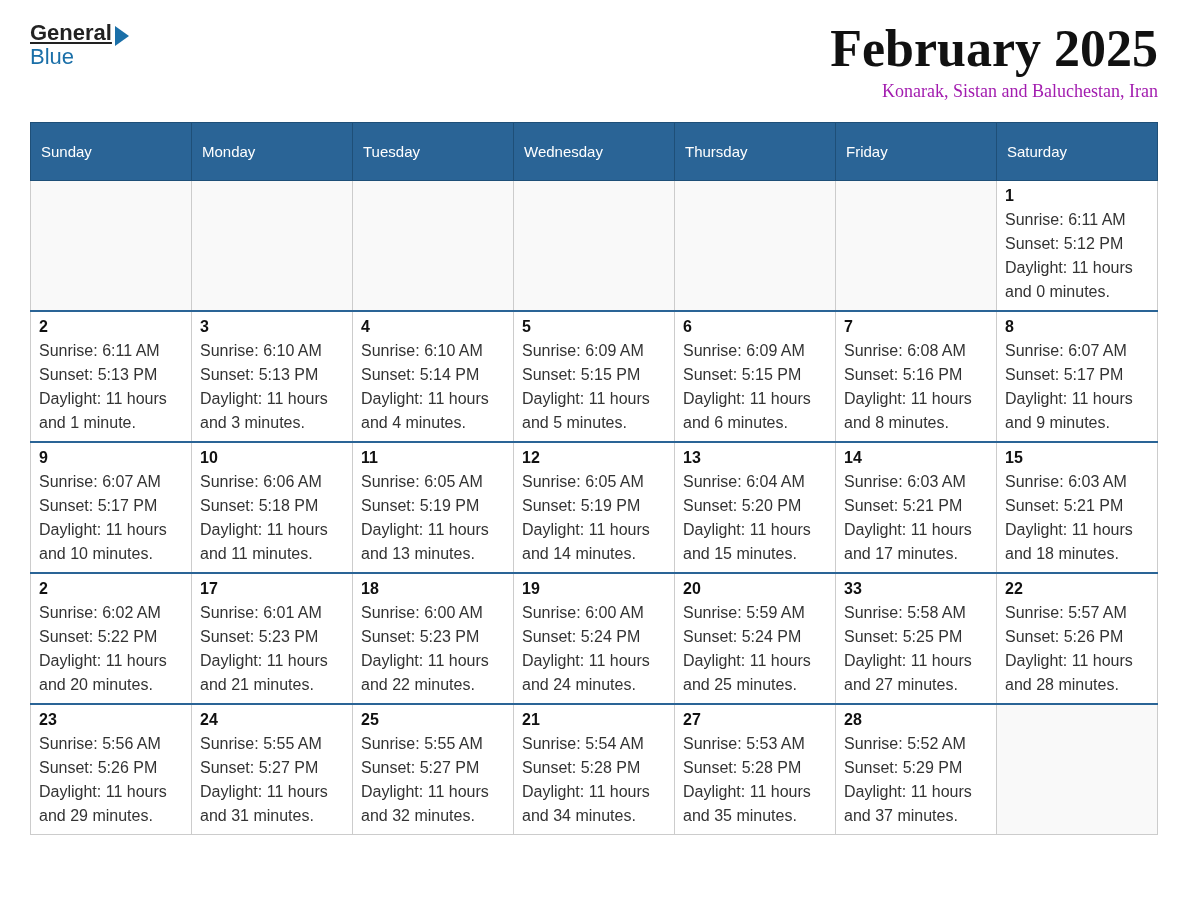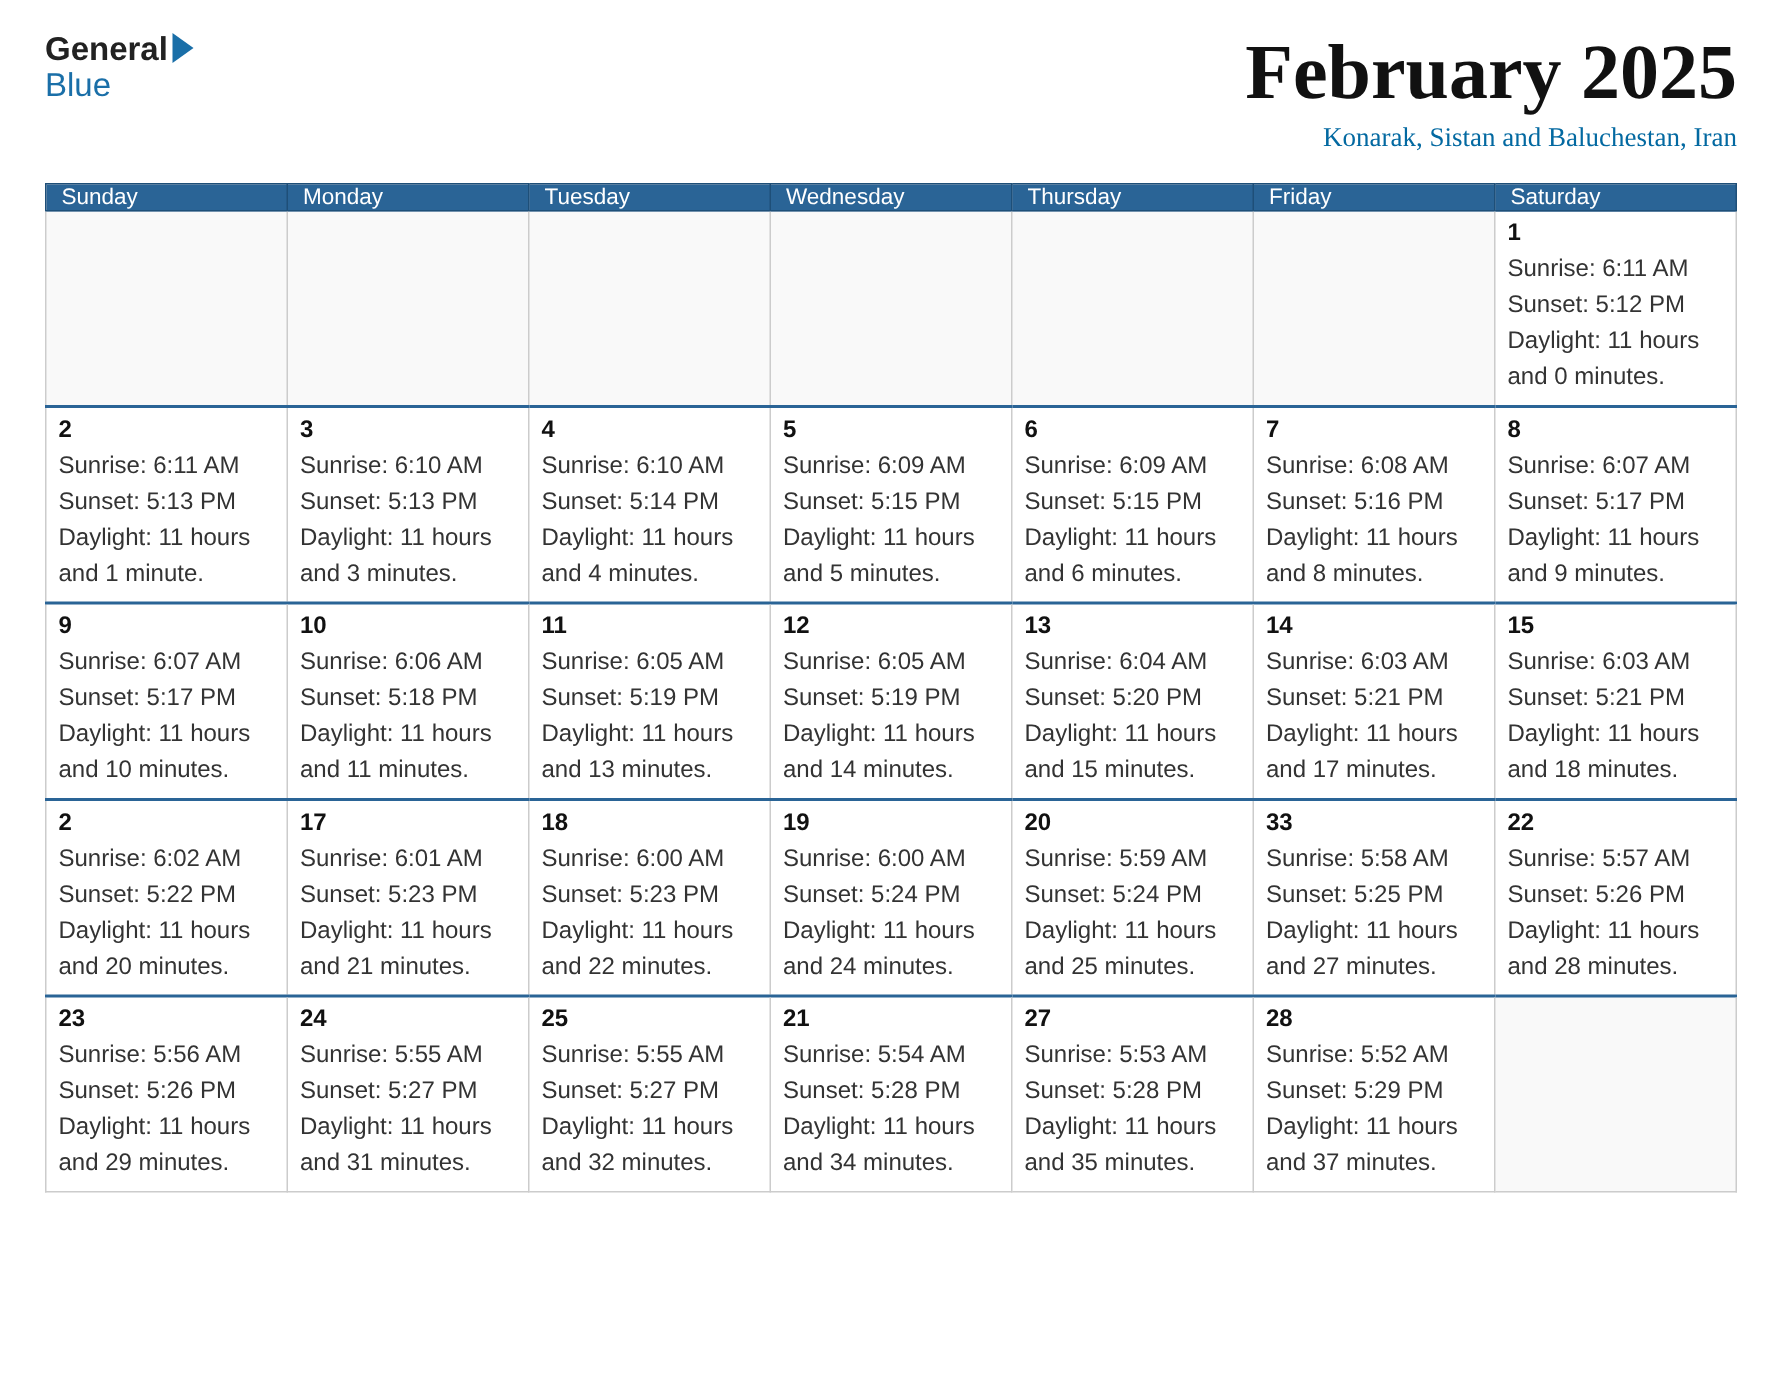--- a/index.html
+++ b/index.html
@@ -15,21 +15,22 @@
       align-items: flex-start;
       margin-bottom: 20px;
     }
     .logo {
       display: flex;
       flex-direction: column;
       align-items: flex-start;
     }
     .logo-top {
       display: flex;
-      align-items: flex-start;
+      align-items: flex-end;
+      text-decoration: underline;
     }
     .logo-general {
       font-size: 22px;
       font-weight: bold;
       color: #222;
     }
     .logo-arrow {
       width: 0;
       height: 0;
       border-left: 14px solid #1a6fa8;
@@ -49,33 +50,33 @@
       font-family: Liberation Serif, serif;
     }
     .month-title {
       font-size: 52px;
       font-weight: bold;
       color: #111;
       line-height: 1.1;
     }
     .location-title {
       font-size: 18px;
-      color: #0369a1;
+      color: #a21caf;
       margin-top: 4px;
     }
     .calendar {
       width: 100%;
       border-collapse: collapse;
       table-layout: fixed;
     }
     .calendar thead tr th {
       background-color: #2a6496;
       color: #fff;
       text-align: left;
-      padding: 0 10px;
+      padding: 20px 10px;
       font-size: 15px;
       font-weight: normal;
       border: 1px solid #1e4f78;
     }
     .calendar tbody tr td {
       vertical-align: top;
       border: 1px solid #ccc;
       padding: 6px 8px;
       height: 110px;
       font-size: 12.5px;

